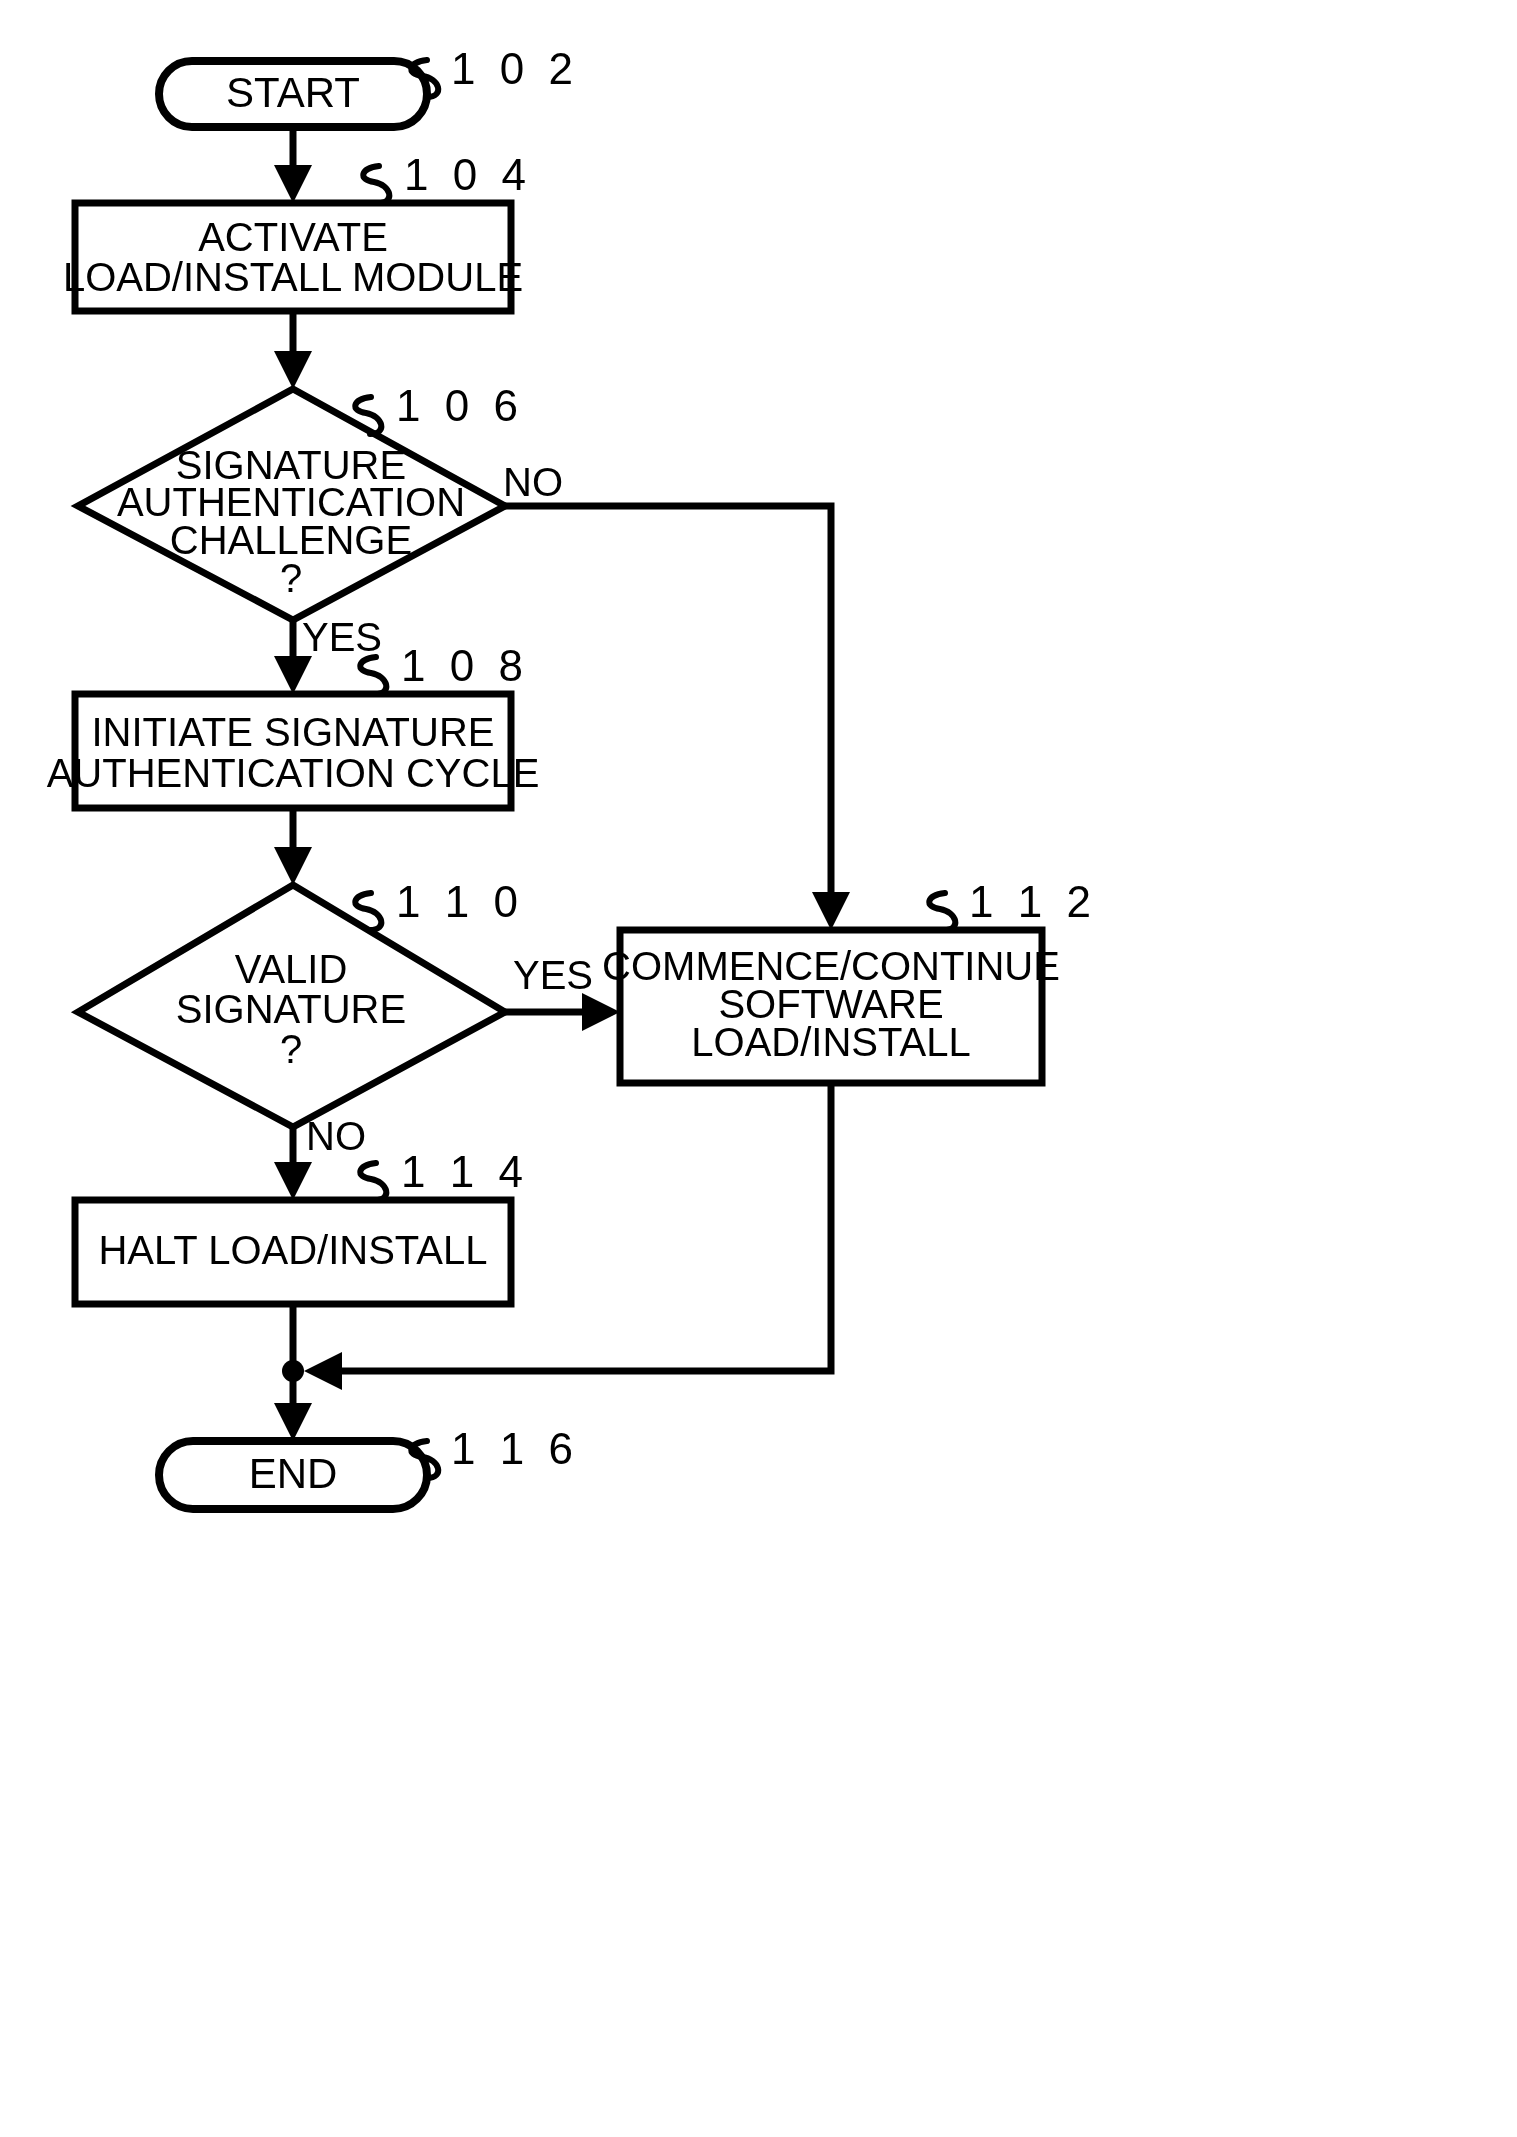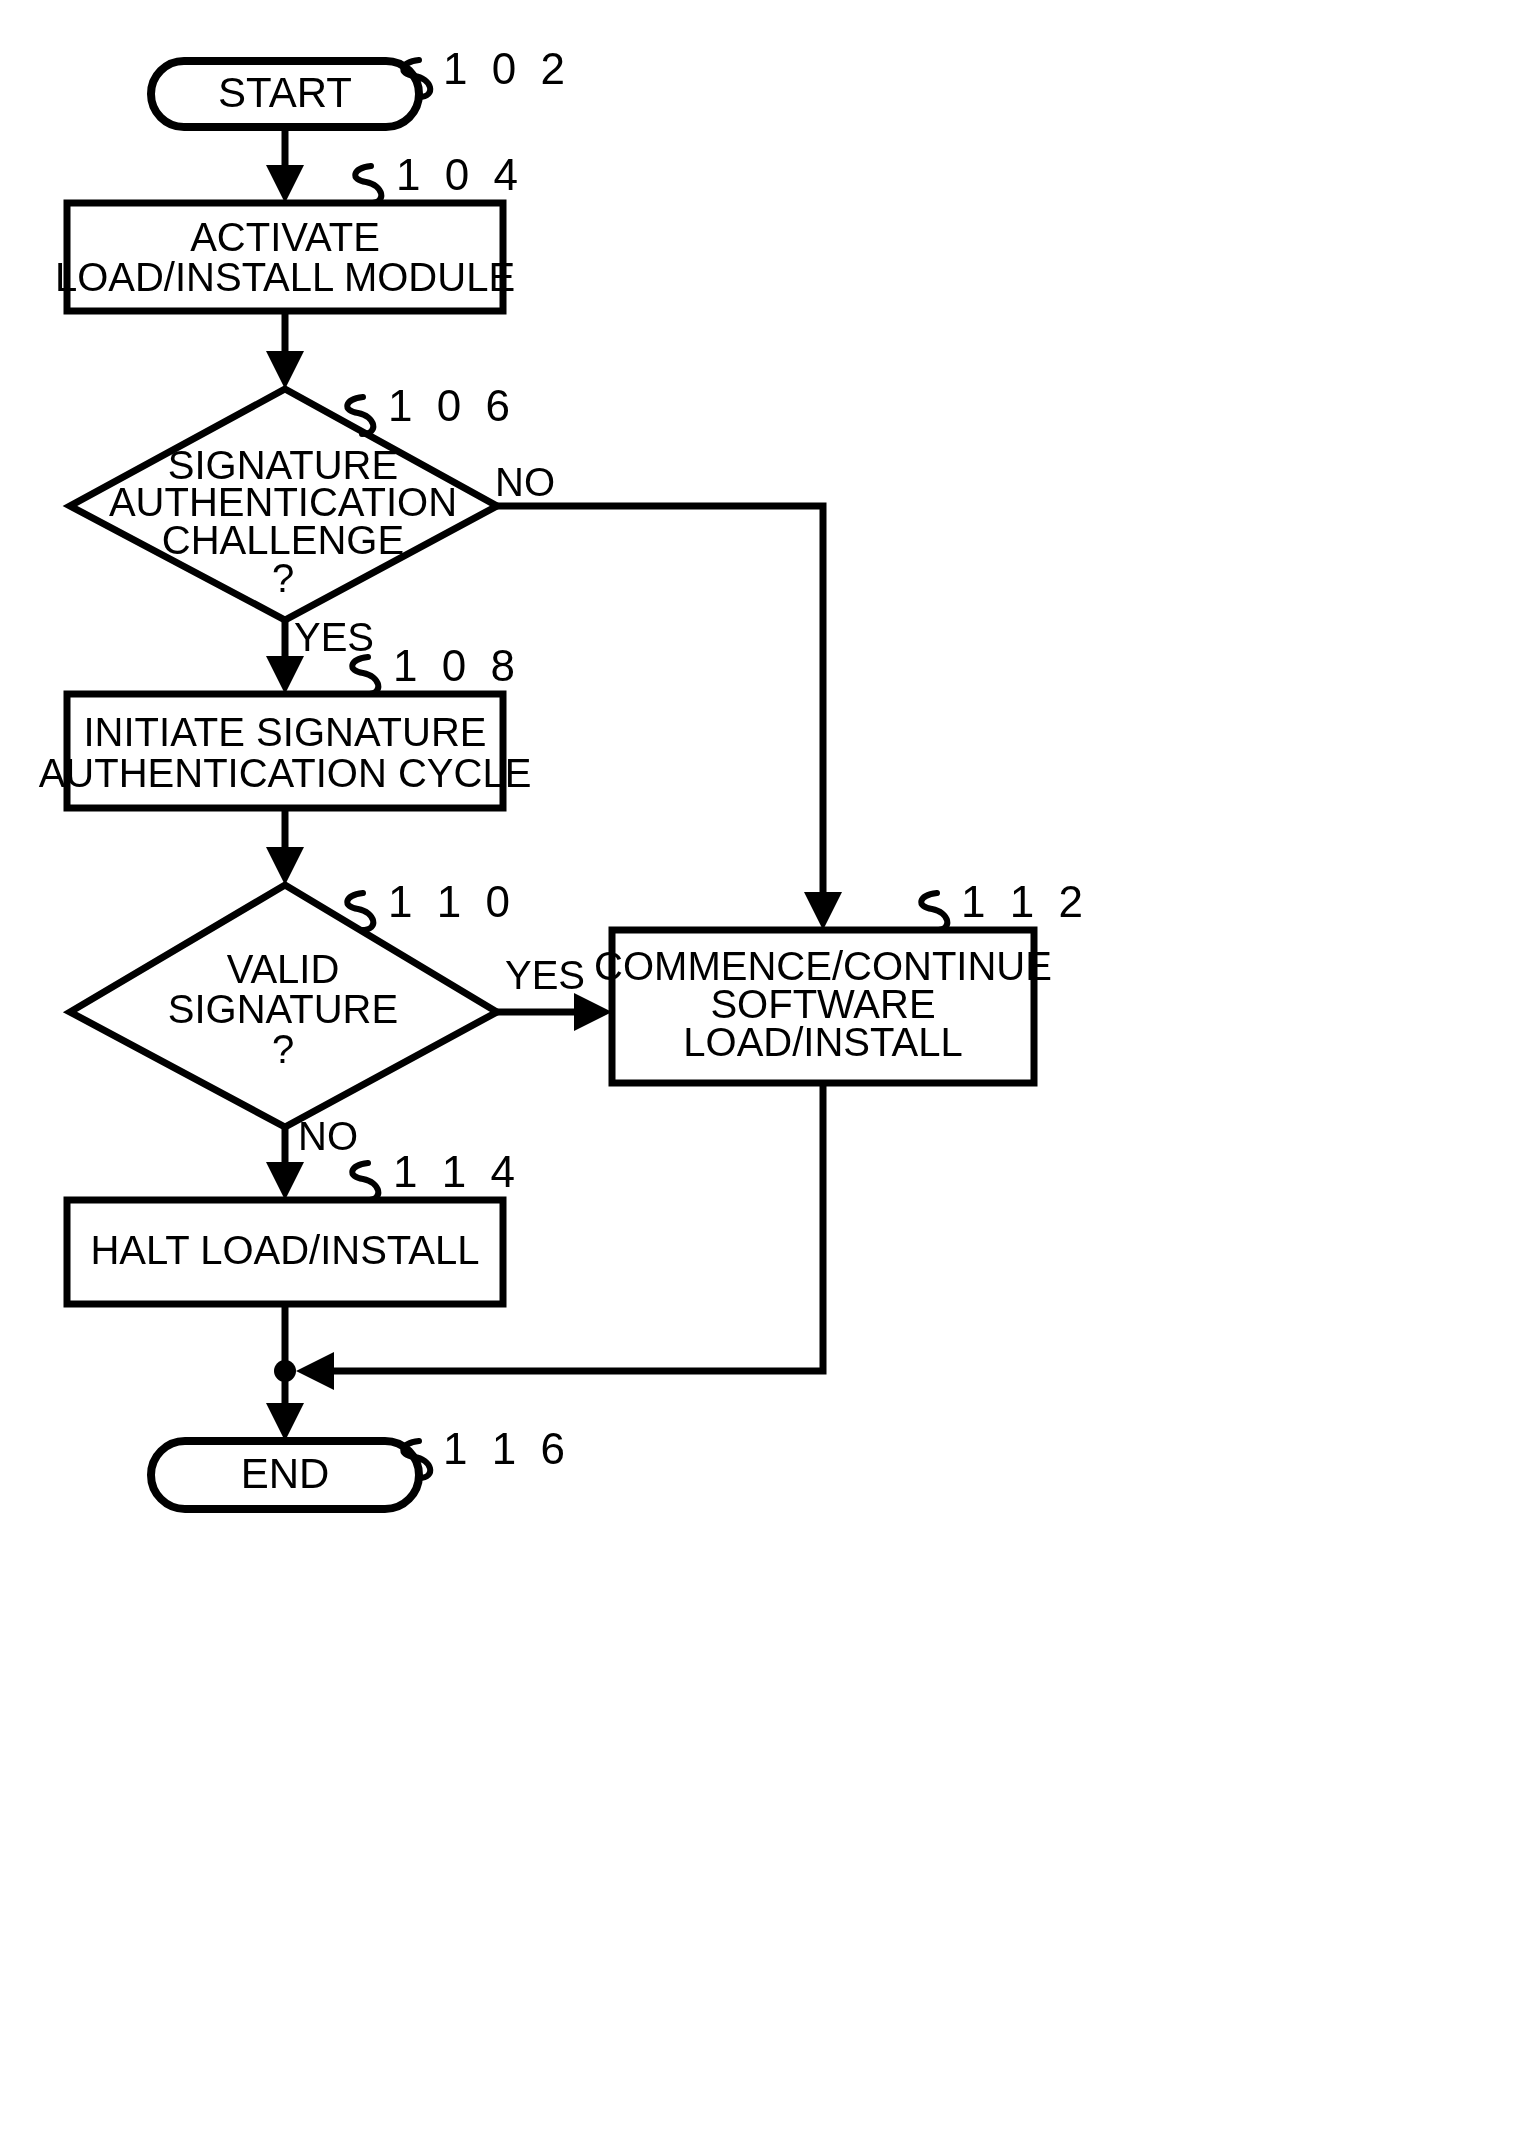--- a/index.html
+++ b/index.html
@@ -9,21 +9,21 @@
   }
   body {
     font-family: "Liberation Sans", sans-serif;
     width: 1517px;
     height: 2137px;
     position: relative;
     overflow: hidden;
   }
   #figure {
     position: absolute;
-    left: 0;
+    left: 8px;
     top: 0;
     width: 1229px;
     height: 2137px;
   }
   svg.flow {
     position: absolute;
     left: 0;
     top: 0;
     width: 1517px;
     height: 2137px;

